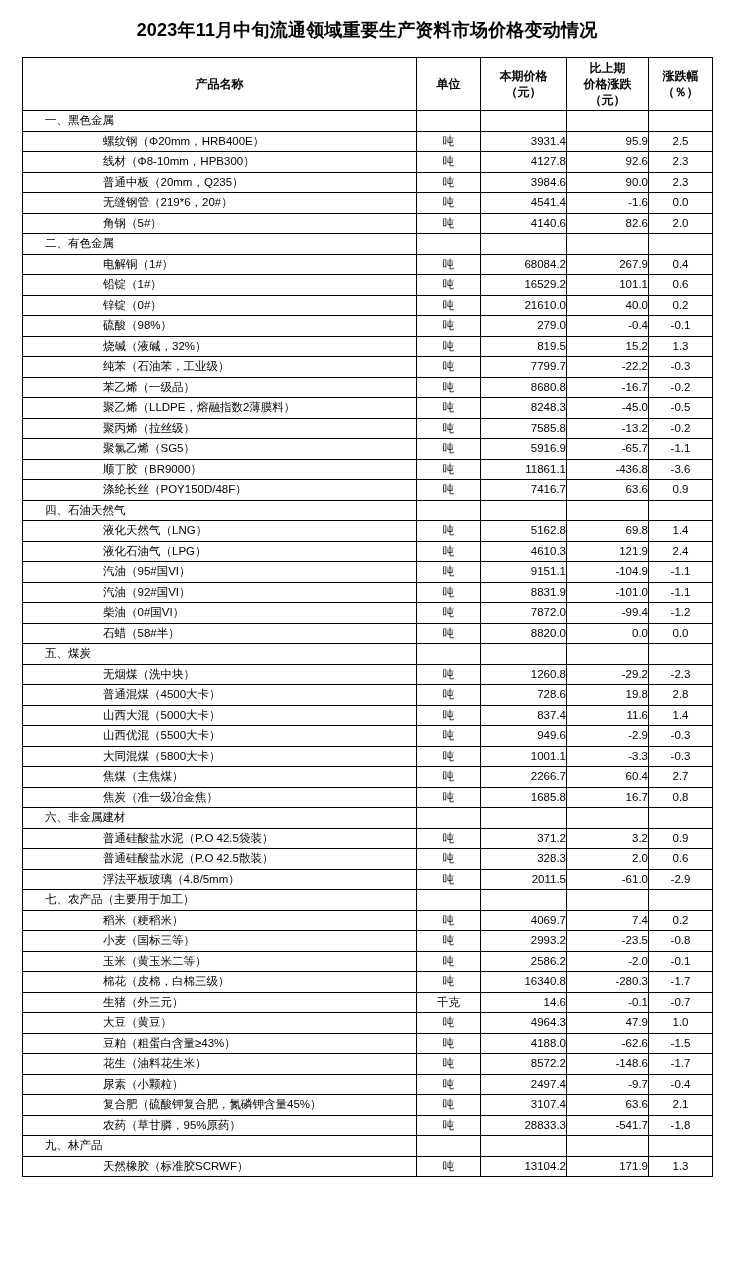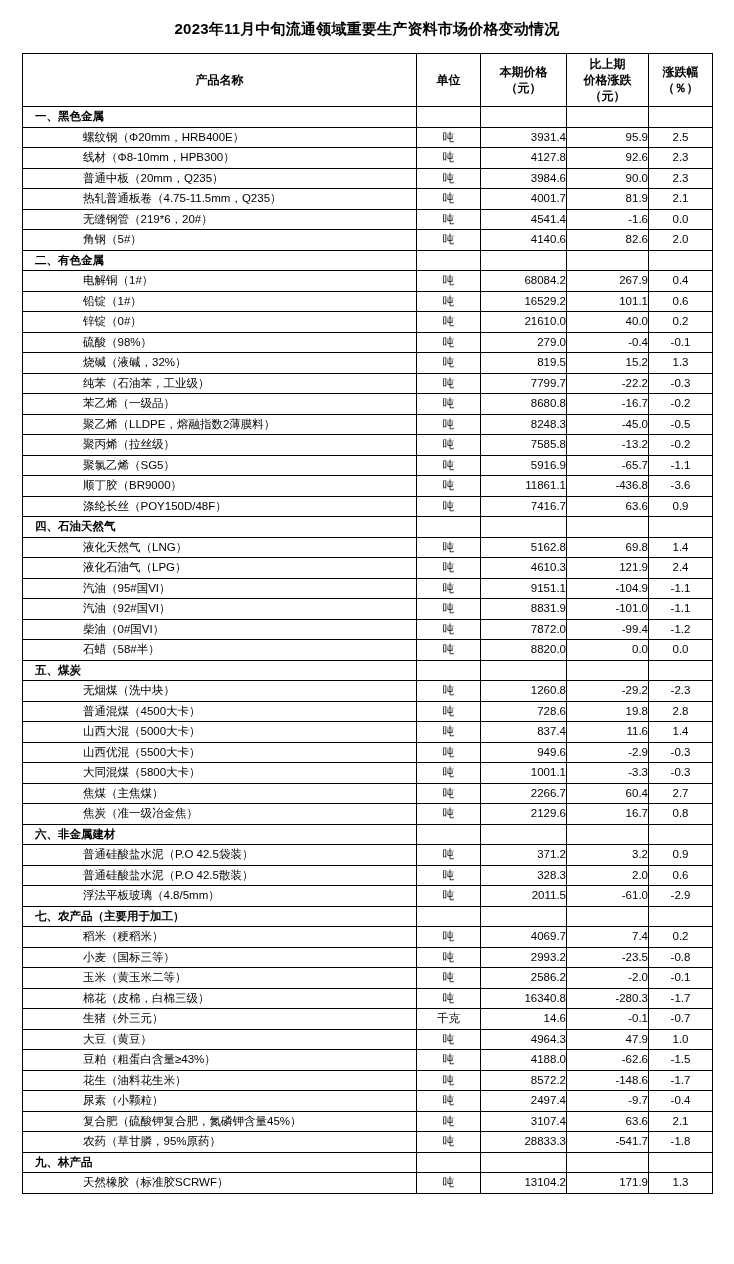--- a/index.html
+++ b/index.html
@@ -13,21 +13,21 @@
     font-family: "Liberation Sans", "DejaVu Sans", sans-serif;
     color: #000000;
   }
   .page {
     width: 734px;
     box-sizing: border-box;
     padding: 0 22px;
   }
   .doc-title {
     text-align: center;
-    font-size: 15px;
+    font-size: 18px;
     font-weight: bold;
     letter-spacing: 0.2px;
     padding: 18px 10px 14px 10px;
     line-height: 1.4;
   }
   table.price-table {
     width: 690px;
     border-collapse: collapse;
     table-layout: fixed;
     font-size: 11.5px;
@@ -60,25 +60,25 @@
     line-height: 19.5px;
     vertical-align: middle;
   }
   td.name {
     text-align: left;
     padding-left: 8px;
     white-space: nowrap;
     overflow: hidden;
   }
   td.name.group {
-    font-weight: bold;
-    padding-left: 12px;
+    font-weight: normal;
+    padding-left: 22px;
   }
   td.name.item {
-    padding-left: 60px;
+    padding-left: 80px;
   }
   td.unit {
     text-align: center;
   }
   td.num {
     text-align: right;
     padding-right: 12px;
   }
   td.pct {
     text-align: center;
@@ -142,27 +142,20 @@
           <td class="pct">2.3</td>
         </tr>
         <tr>
           <td class="name item">普通中板（20mm，Q235）</td>
           <td class="unit">吨</td>
           <td class="num">3984.6</td>
           <td class="num">90.0</td>
           <td class="pct">2.3</td>
         </tr>
         <tr>
-          <td class="name item">热轧普通板卷（4.75-11.5mm，Q235）</td>
-          <td class="unit">吨</td>
-          <td class="num">4001.7</td>
-          <td class="num">81.9</td>
-          <td class="pct">2.1</td>
-        </tr>
-        <tr>
           <td class="name item">无缝钢管（219*6，20#）</td>
           <td class="unit">吨</td>
           <td class="num">4541.4</td>
           <td class="num">-1.6</td>
           <td class="pct">0.0</td>
         </tr>
         <tr>
           <td class="name item">角钢（5#）</td>
           <td class="unit">吨</td>
           <td class="num">4140.6</td>
@@ -354,21 +347,21 @@
         <tr>
           <td class="name item">焦煤（主焦煤）</td>
           <td class="unit">吨</td>
           <td class="num">2266.7</td>
           <td class="num">60.4</td>
           <td class="pct">2.7</td>
         </tr>
         <tr>
           <td class="name item">焦炭（准一级冶金焦）</td>
           <td class="unit">吨</td>
-          <td class="num">2129.6</td>
+          <td class="num">1685.8</td>
           <td class="num">16.7</td>
           <td class="pct">0.8</td>
         </tr>
         <tr>
           <td class="name group">六、非金属建材</td>
           <td class="unit"></td>
           <td class="num"></td>
           <td class="num"></td>
           <td class="pct"></td>
         </tr>

